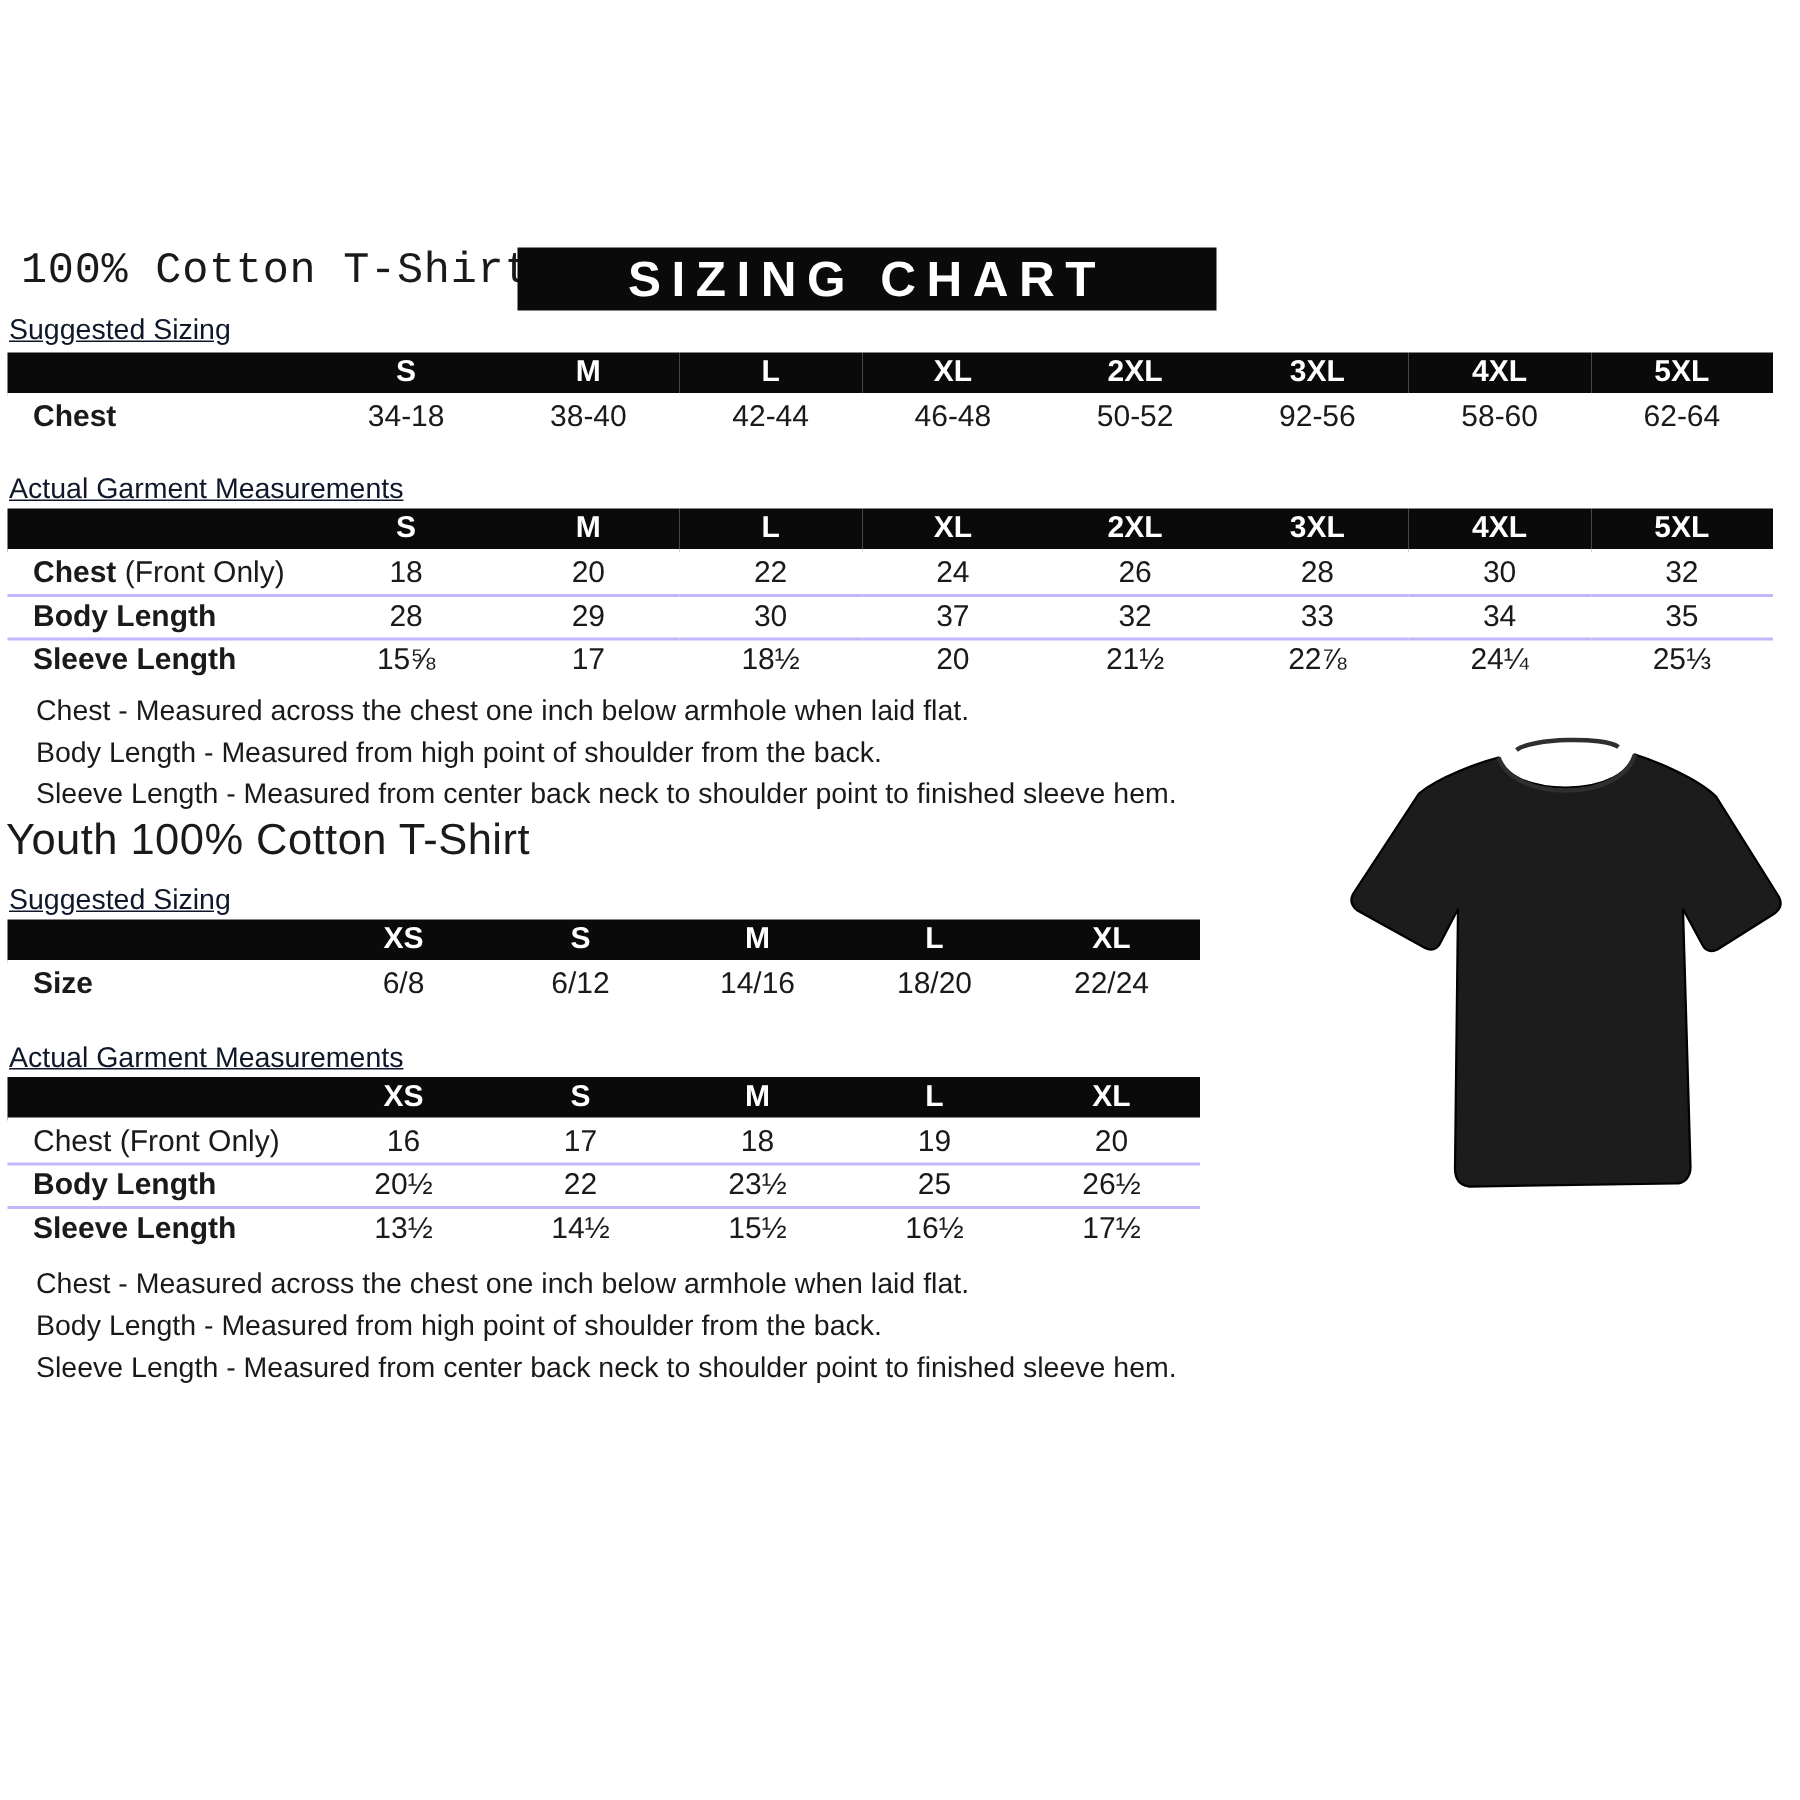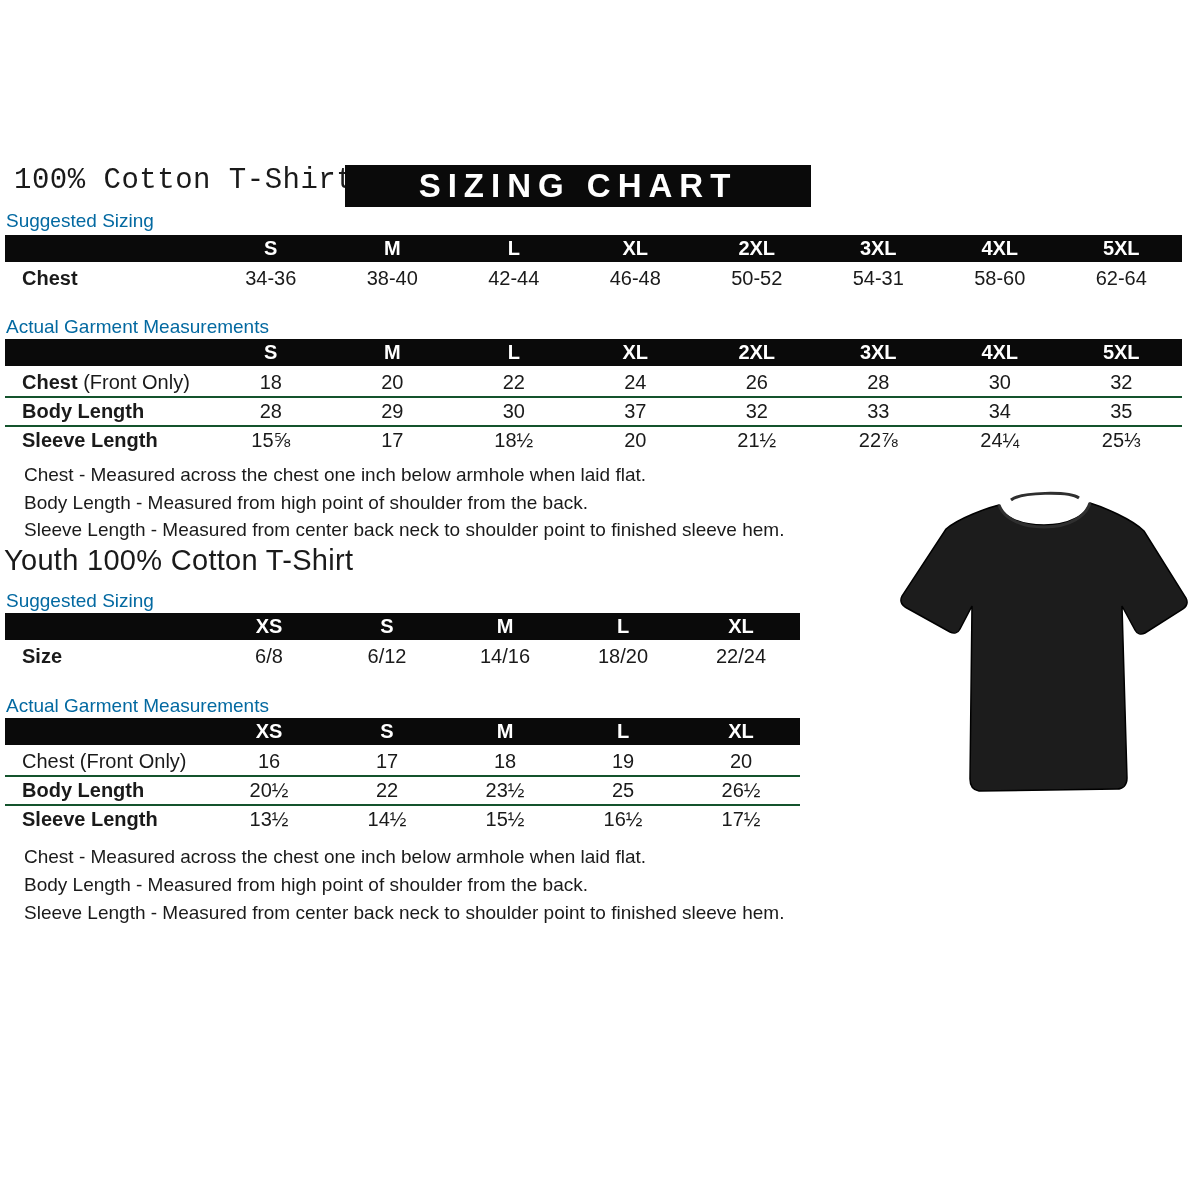--- a/index.html
+++ b/index.html
@@ -9,42 +9,42 @@
     -webkit-font-smoothing:antialiased;
   }
   .abs{position:absolute;}
 
   #main-title{left:14px;top:164px;font-size:29px;font-weight:400;letter-spacing:0.5px;font-family:Liberation Mono, monospace;}
   #sizing-banner{
     left:345px;top:165px;width:466px;height:42px;background:#0a0a0a;
     color:#ffffff;display:flex;align-items:center;justify-content:center;
     font-size:33px;font-weight:bold;letter-spacing:7px;
   }
-  .sec-label{font-size:19px;color:#0369a1;}
+  .sec-label{font-size:19px;color:#0f172a;text-decoration:underline;}
   #adult-suggested-label{left:6px;top:210px;}
   #adult-actual-label{left:6px;top:316px;}
   #youth-suggested-label{left:6px;top:590px;}
   #youth-actual-label{left:6px;top:695px;}
 
   #youth-title{left:4px;top:544px;font-size:29px;font-weight:normal;letter-spacing:0.3px;}
 
   table{border-collapse:collapse;table-layout:fixed;}
   #adult-suggested-table{left:5px;top:235px;width:1177px;}
   #adult-measurements-table{left:5px;top:339px;width:1177px;}
   #youth-suggested-table{left:5px;top:613px;width:795px;}
   #youth-measurements-table{left:5px;top:718px;width:795px;}
 
   th{
     background:#0a0a0a;color:#ffffff;font-size:20px;font-weight:bold;
     height:27px;padding:0;border-bottom:3px solid #ffffff;
   }
   th.lbl{width:205px;}
   td{font-size:20px;text-align:center;height:27px;padding:0;line-height:27px;}
   td.lbl{text-align:left;padding-left:17px;white-space:nowrap;}
-  .lined tbody tr{border-top:2px solid #14532d;}
+  .lined tbody tr{border-top:2px solid #c4b5fd;}
   tbody tr{height:28px;}
 
   .notes{left:24px;font-size:19px;line-height:27.5px;}
   #adult-notes{top:461px;}
   #youth-notes{top:843px;line-height:28px;}
 
   #tshirt-wrap{left:893px;top:483px;width:302px;height:332px;}
 </style>
 </head>
 <body>
@@ -65,26 +65,26 @@
         <th>XL</th>
         <th>2XL</th>
         <th>3XL</th>
         <th>4XL</th>
         <th>5XL</th>
       </tr>
     </thead>
     <tbody>
       <tr>
         <td class="lbl"><b>Chest</b></td>
-        <td>34-36</td>
+        <td>34-18</td>
         <td>38-40</td>
         <td>42-44</td>
         <td>46-48</td>
         <td>50-52</td>
-        <td>54-31</td>
+        <td>92-56</td>
         <td>58-60</td>
         <td>62-64</td>
       </tr>
     </tbody>
   </table>
 
 <div class="abs sec-label" id="adult-actual-label">Actual Garment Measurements</div>
 <table class="abs lined" id="adult-measurements-table">
     <thead>
       <tr>

